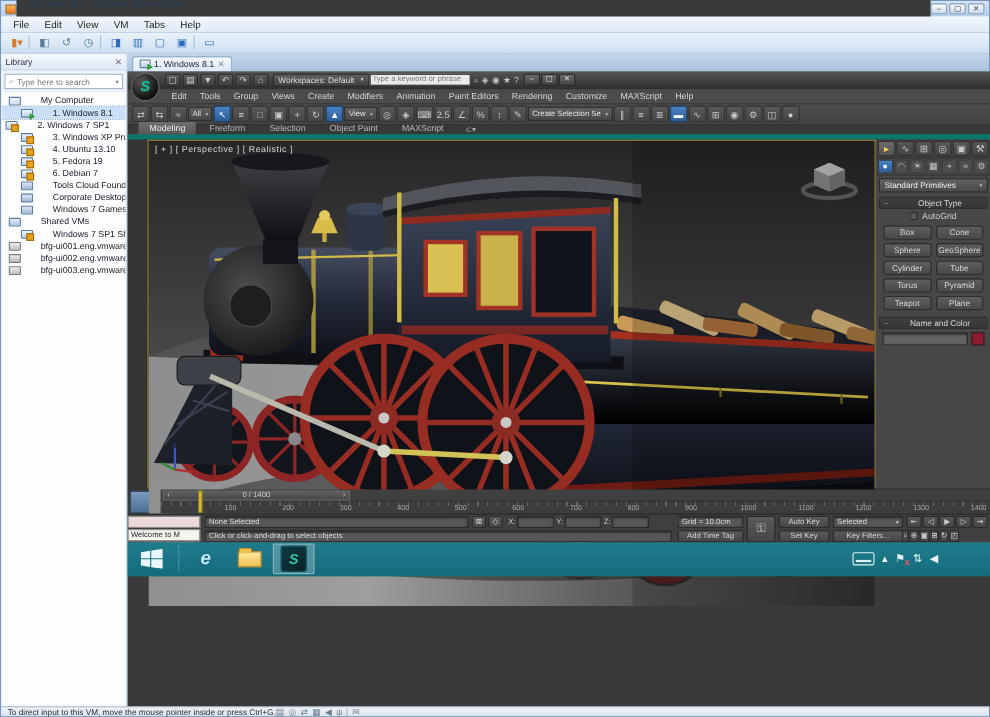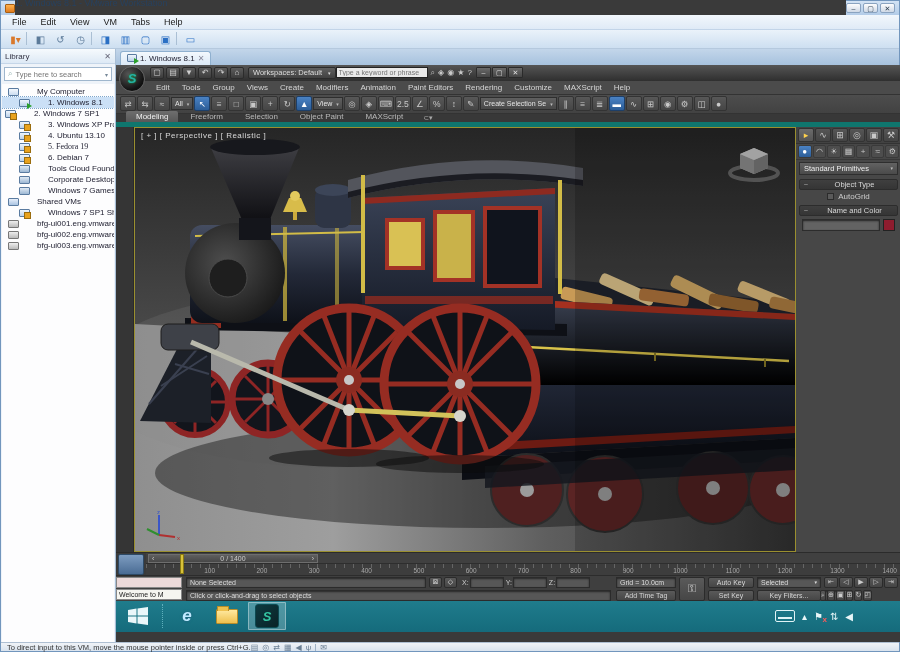--- a/index.html
+++ b/index.html
@@ -62,21 +62,21 @@
   .mxdd{height:13px;flex:none;background:linear-gradient(#606060,#484848);border:1px solid #2e2e2e;color:#e4e4e4;font-size:7px;display:flex;align-items:center;padding:0 3px;gap:4px;max-width:92px;white-space:nowrap;overflow:hidden}
   .mxdd .ar{font-size:5px;color:#bbb}
   
   .rtabs{height:13px;background:#383838;display:flex;align-items:flex-end;padding-left:10px;gap:2px;border-bottom:5px solid #0f766e}
   .rtab{font-size:8px;color:#b8b8b8;padding:1px 10px;border-radius:2px 2px 0 0}
   .rtab.active{background:linear-gradient(#6e6e6e,#585858);color:#f0f0f0}
   .rtabs .cfg{color:#aaa;font-size:7px;margin-left:8px}
   .rpanel{height:12px;background:#464646;border-bottom:1px solid #2a2a2a;display:flex;align-items:center;padding-left:6px}
   .rpanel span{font-size:8px;color:#cfcfcf;background:#3e3e3e;border:1px solid #2f2f2f;padding:0 6px;border-radius:2px}
   
-  .work{height:425px;display:flex}
+  .work{height:317px;display:flex}
   .lstrip{width:18px;background:#353535;border-right:1px solid #2a2a2a}
   .vp{width:662px;position:relative;border:1px solid #9a8f2f;background:#333}
   .vp svg.scene{display:block}
   .vplabel{position:absolute;left:6px;top:3px;font-size:8px;color:#d8d8d8;letter-spacing:.5px}
   .cube{position:absolute;right:14px;top:12px;opacity:.9}
   .tripod{position:absolute;left:8px;bottom:6px}
   
   .cp{width:105px;background:#474747;display:flex;flex-direction:column;font-size:8px}
   .cp-tabs{display:flex;height:17px;align-items:center;padding:1px 2px;gap:1px;background:#424242;border-bottom:1px solid #333}
   .cp-tabs span{flex:1;height:14px;display:inline-flex;align-items:center;justify-content:center;color:#c9c9c9;font-size:9px;background:linear-gradient(#565656,#444);border:1px solid #333;border-radius:2px}
@@ -207,21 +207,21 @@
             <span>2. Windows 7 SP1</span>
           </div>
           <div class="trow" style="padding-left: 17px;">
             <span class="ti sus"></span>
             <span>3. Windows XP Pro SP3</span>
           </div>
           <div class="trow" style="padding-left: 17px;">
             <span class="ti sus"></span>
             <span>4. Ubuntu 13.10</span>
           </div>
-          <div class="trow" style="padding-left: 17px; font-family: Liberation Serif, serif;">
+          <div class="trow" style="padding-left: 17px;">
             <span class="ti sus"></span>
             <span>5. Fedora 19</span>
           </div>
           <div class="trow" style="padding-left: 17px;">
             <span class="ti sus"></span>
             <span>6. Debian 7</span>
           </div>
           <div class="trow" style="padding-left: 17px;">
             <span class="ti off"></span>
             <span>Tools Cloud Foundry</span>
@@ -585,20 +585,32 @@
               <span style="font-size:5px;color:#bbb">▾</span>
             </div>
             <div class="roll">
               <span class="mins">−</span>
               <span class="rt">Object Type</span>
             </div>
             <div class="agrid">
               <span class="cb"></span>
               <span>AutoGrid</span>
             </div>
+            <div class="pgrid" id="pgrid">
+                <button class="pbtn">Box</button>
+                <button class="pbtn">Cone</button>
+                <button class="pbtn">Sphere</button>
+                <button class="pbtn">GeoSphere</button>
+                <button class="pbtn">Cylinder</button>
+                <button class="pbtn">Tube</button>
+                <button class="pbtn">Torus</button>
+                <button class="pbtn">Pyramid</button>
+                <button class="pbtn">Teapot</button>
+                <button class="pbtn">Plane</button>
+              </div>
             <div class="roll">
               <span class="mins">−</span>
               <span class="rt">Name and Color</span>
             </div>
             <div class="ncrow">
               <input style="">
               <span class="swatch"></span>
             </div>
           </div>
         </div>

